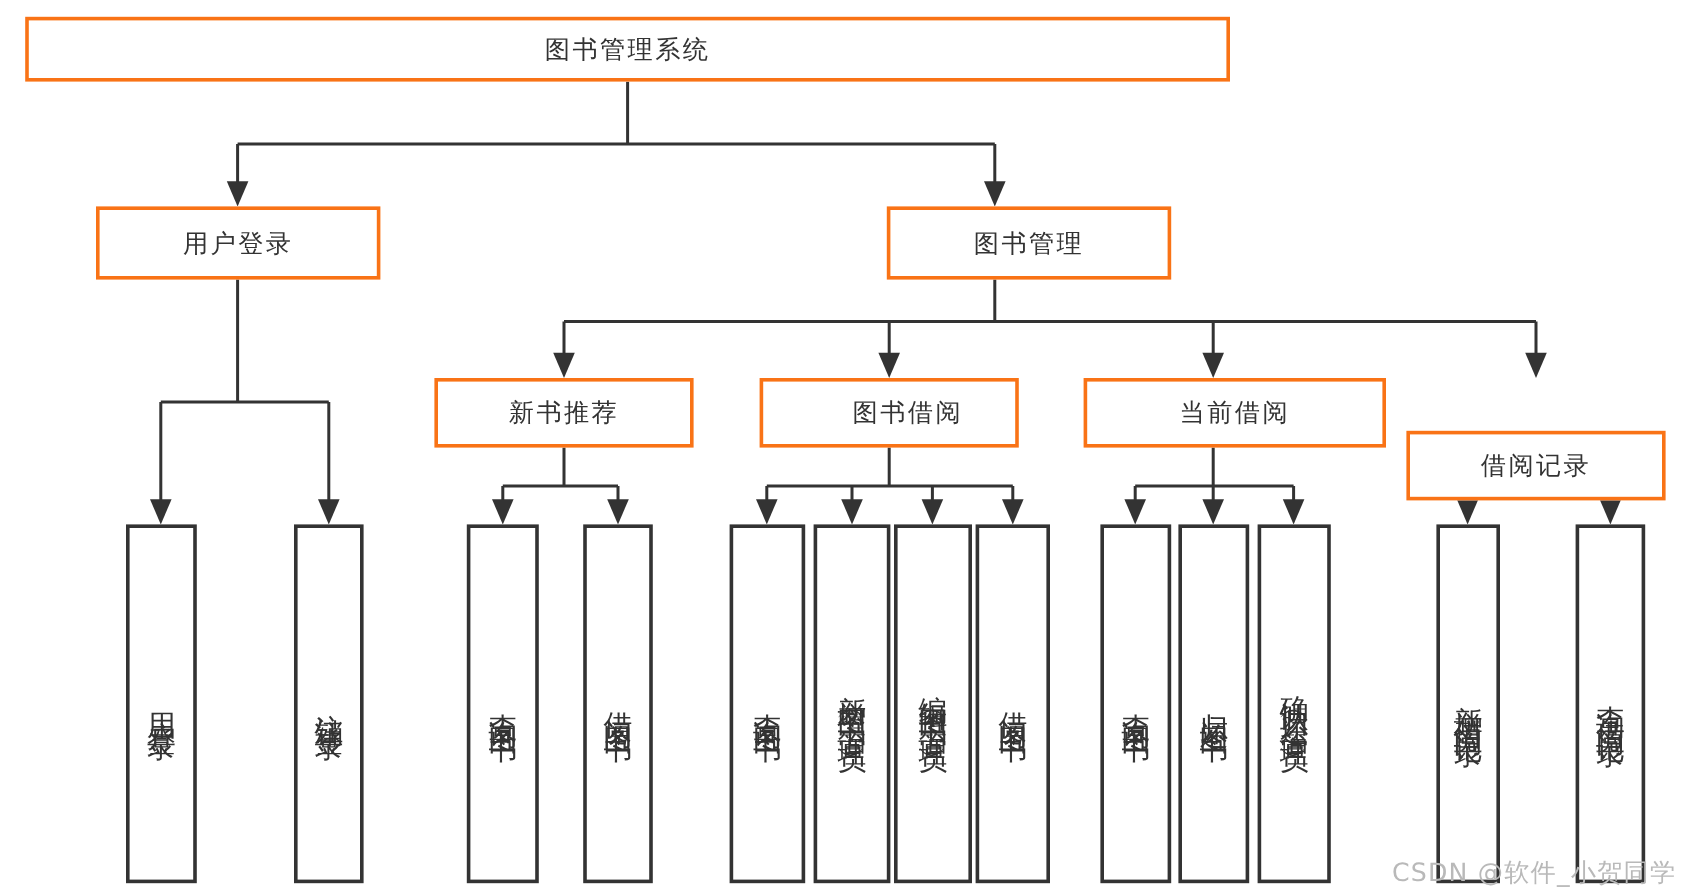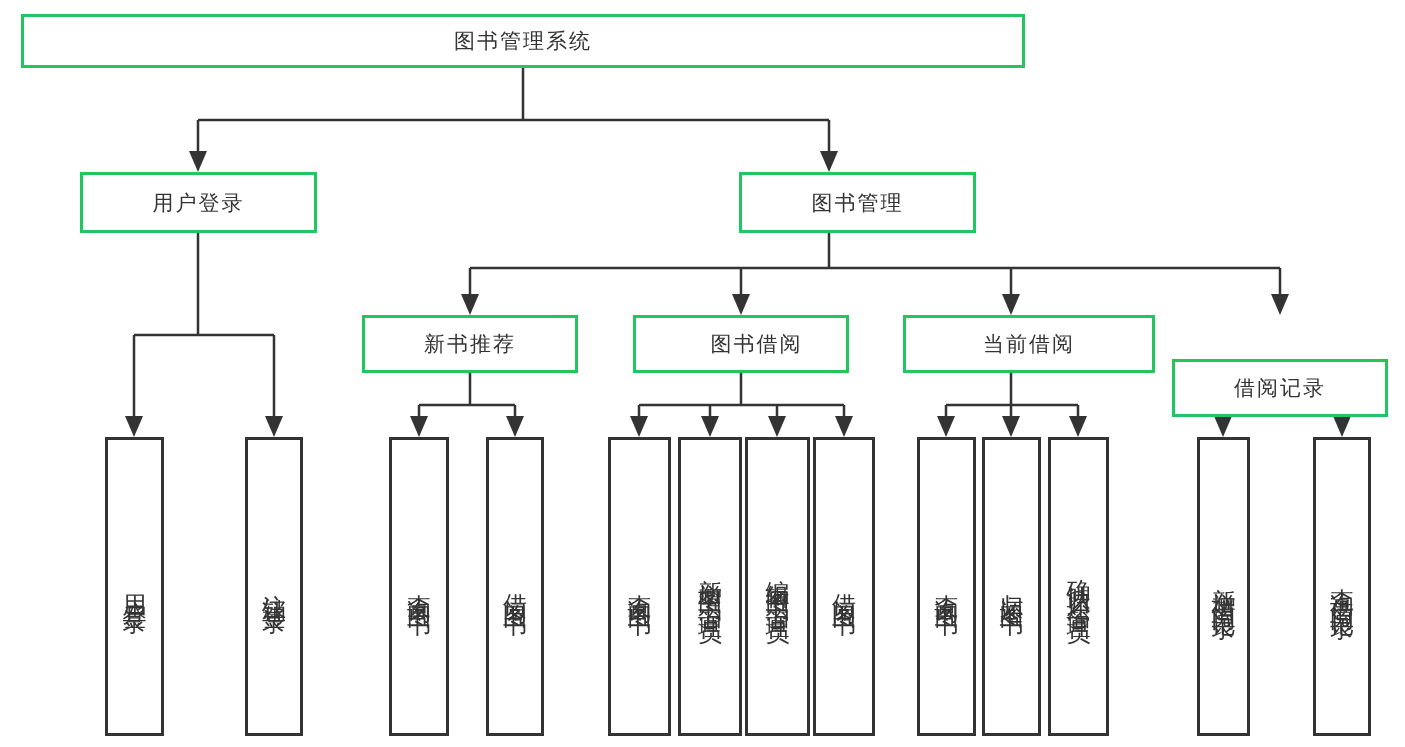--- a/index.html
+++ b/index.html
@@ -12,21 +12,21 @@
     overflow: hidden;
   }
   .connectors {
     position: absolute;
     left: 0; top: 0;
     width: 1405px; height: 747px;
   }
   .hnode {
     position: absolute;
     box-sizing: border-box;
-    border: 3px solid #22c55e;
+    border: 3px solid #f97316;
     background: #ffffff;
     display: flex;
     align-items: center;
     justify-content: center;
     font-size: 21px;
     letter-spacing: 2px;
     color: #333333;
   }
   .vnode {
     position: absolute;
@@ -168,14 +168,15 @@
     <span class="vtext">确认归还（管理员）</span>
   </div>
 
   <div class="vnode" style="left:1197px; top:437px; width:53px; height:299px;">
     <span class="vtext">新增借阅记录</span>
   </div>
   <div class="vnode" style="left:1313px; top:437px; width:58px; height:299px;">
     <span class="vtext">查询借阅记录</span>
   </div>
 
+  <div class="watermark">CSDN @软件_小贺同学</div>
 
 </div>
 
 </body></html>

